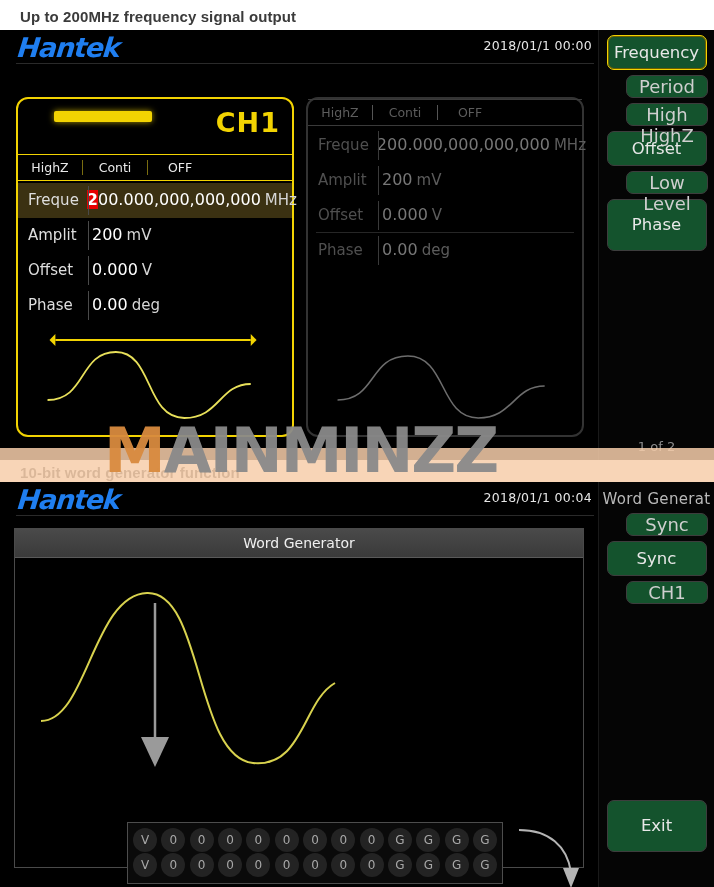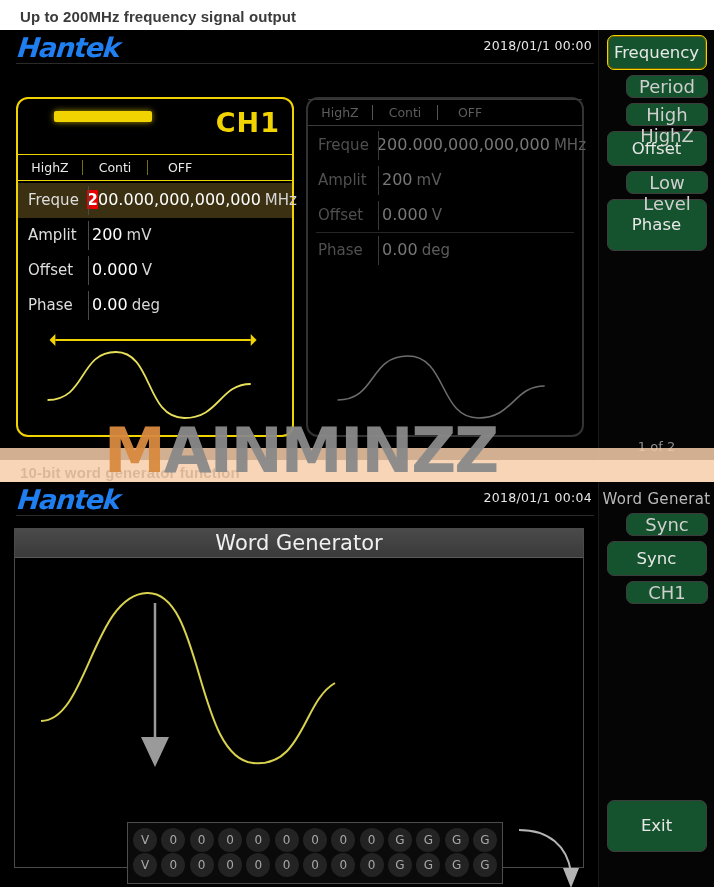--- a/index.html
+++ b/index.html
@@ -183,21 +183,21 @@
   #wg-panel{
     position:absolute;left:14px;top:46px;
     width:570px;height:340px;
     border:1px solid #4a4a4a;
     box-sizing:border-box;
     background:#000;
   }
   #wg-titlebar{
     height:28px;line-height:28px;text-align:center;
     background:linear-gradient(#4a4a4a,#3a3a3a);
-    color:#f0f0f0;font-size:21px;
+    color:#f0f0f0;font-size:14px;
     border-bottom:1px solid #5a5a5a;
     font-family:"DejaVu Sans", sans-serif;
   }
   #wg-wave{position:absolute;left:20px;top:42px;width:460px;height:210px;}
   #wg-wave svg{width:100%;height:100%;display:block;}
   #wg-bits{
     position:absolute;left:112px;top:293px;
     width:376px;height:62px;
     border:1px solid #4d4d4d;
     box-sizing:border-box;

